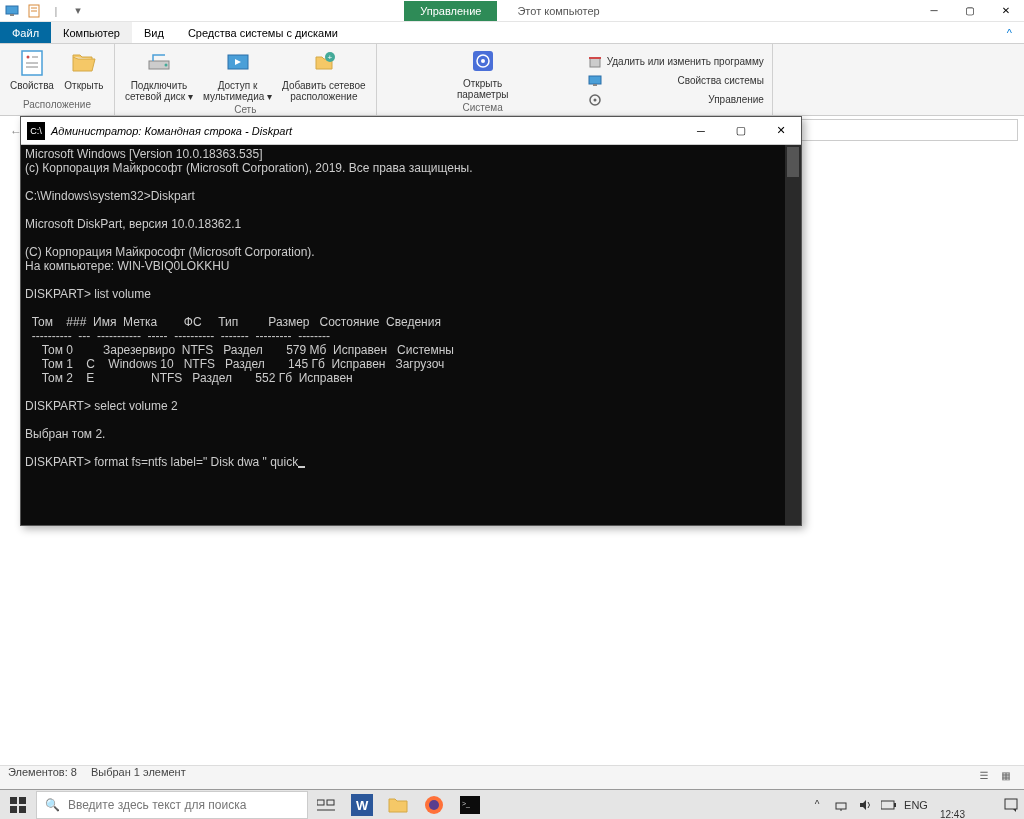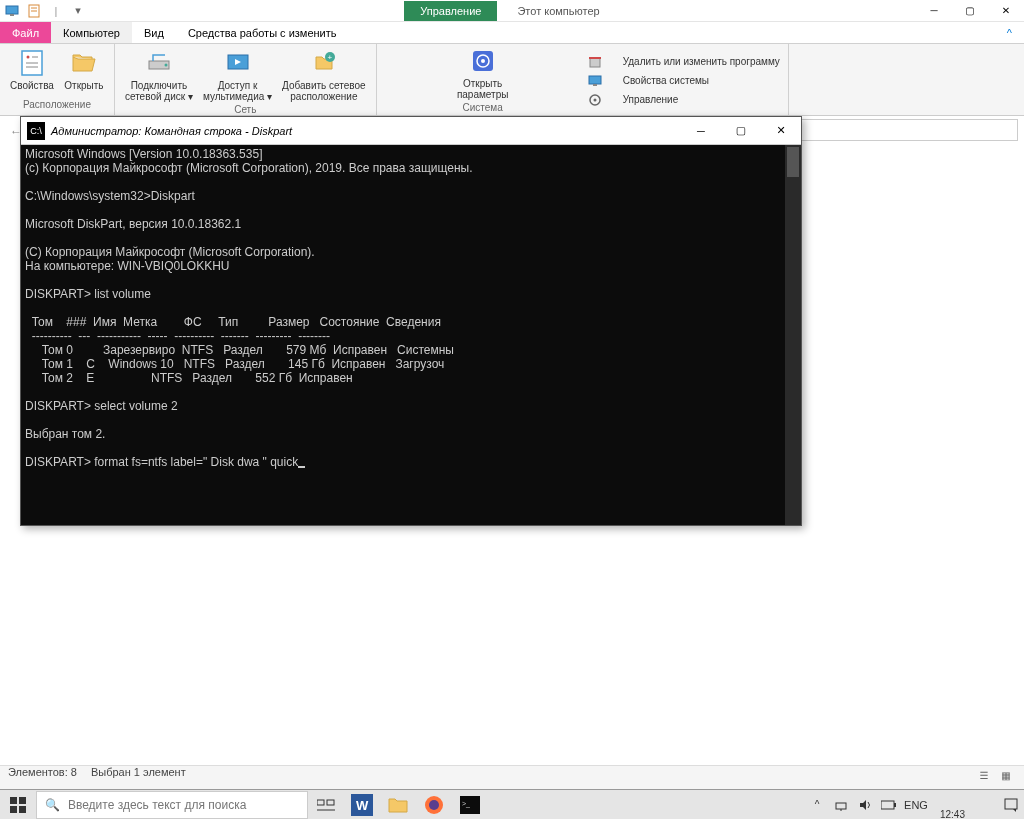--- a/index.html
+++ b/index.html
@@ -11,32 +11,32 @@
 .qat-icon { width: 20px; height: 20px; display: flex; align-items: center; justify-content: center; font-size: 11px; }
 .titlebar-center { flex: 1; display: flex; align-items: center; justify-content: center; gap: 20px; }
 .ribbon-tab-green { background: #2e8b57; color: #fff; padding: 2px 16px; font-size: 11px; height: 20px; display: flex; align-items: center; }
 .titlebar-title { font-size: 11px; color: #555; }
 .window-controls { display: flex; }
 .window-btn { width: 36px; height: 22px; display: flex; align-items: center; justify-content: center; font-size: 10px; }
 
 
 .ribbon-tabs { height: 22px; display: flex; border-bottom: 1px solid #d0d0d0; background: #fff; }
 .rtab { padding: 0 12px; font-size: 11px; display: flex; align-items: center; cursor: pointer; }
-.rtab.active-blue { background: #ec4899; color: #fff; }
+.rtab.active-blue { background: #0369a1; color: #fff; }
 .rtab.active { background: #f0f0f0; }
 
 
 .ribbon-body { height: 72px; background: #f5f5f5; border-bottom: 1px solid #ccc; display: flex; }
 .ribbon-group { border-right: 1px solid #d0d0d0; padding: 2px 6px; display: flex; flex-direction: column; align-items: center; }
 .ribbon-group-items { display: flex; gap: 2px; flex: 1; align-items: flex-start; }
 .ribbon-group-label { font-size: 10px; color: #666; height: 14px; text-align: center; width: 100%; }
 .ritem { display: flex; flex-direction: column; align-items: center; padding: 2px 4px; min-width: 48px; }
 .ritem-icon { width: 30px; height: 30px; display: flex; align-items: center; justify-content: center; }
 .ritem-label { font-size: 10px; text-align: center; color: #333; line-height: 11px; margin-top: 2px; }
-.ritem-small { display: flex; align-items: center; gap: 20px; padding: 1px 2px; font-size: 10px; color: #333; }
+.ritem-small { display: flex; align-items: center; gap: 4px; padding: 1px 2px; font-size: 10px; color: #333; justify-content: space-between; }
 .ritem-small-icon { width: 16px; height: 16px; display: flex; align-items: center; justify-content: center; }
 .ribbon-group-small-stack { display: flex; flex-direction: column; gap: 1px; padding-top: 2px; padding-left: 2px; }
 
 svg { display: block; }
 
 
 .addr-bar { height: 28px; display: flex; align-items: center; padding: 2px 6px; gap: 4px; }
 .nav-arrow { width: 20px; height: 20px; display: flex; align-items: center; justify-content: center; color: #888; font-size: 12px; }
 .addr-input { flex: 1; border: 1px solid #ccc; height: 22px; padding: 0 6px; font-size: 11px; display: flex; align-items: center; }
 
@@ -97,21 +97,21 @@
     <div class="window-btn">─</div>
     <div class="window-btn">▢</div>
     <div class="window-btn">✕</div>
   </div>
 </div>
 
 <div class="ribbon-tabs">
   <div class="rtab active-blue">Файл</div>
   <div class="rtab active">Компьютер</div>
   <div class="rtab">Вид</div>
-  <div class="rtab">Средства работы с изменить</div>
+  <div class="rtab">Средства системы с дисками</div>
   <div style="margin-left:auto;display:flex">
     <div class="rtab" style="color:#0078d4">^</div>
   </div>
 </div>
 
 <div class="ribbon-body">
   <div class="ribbon-group">
     <div class="ribbon-group-items">
       <div class="ritem">
         <div class="ritem-icon">

